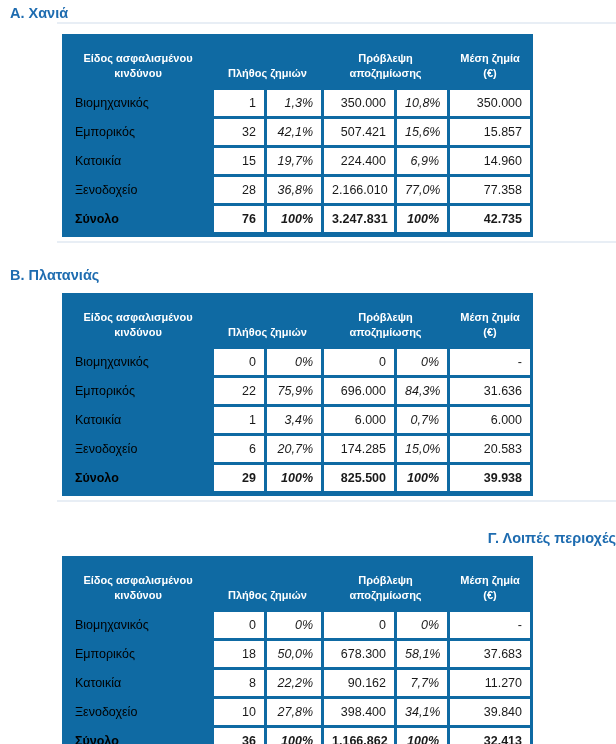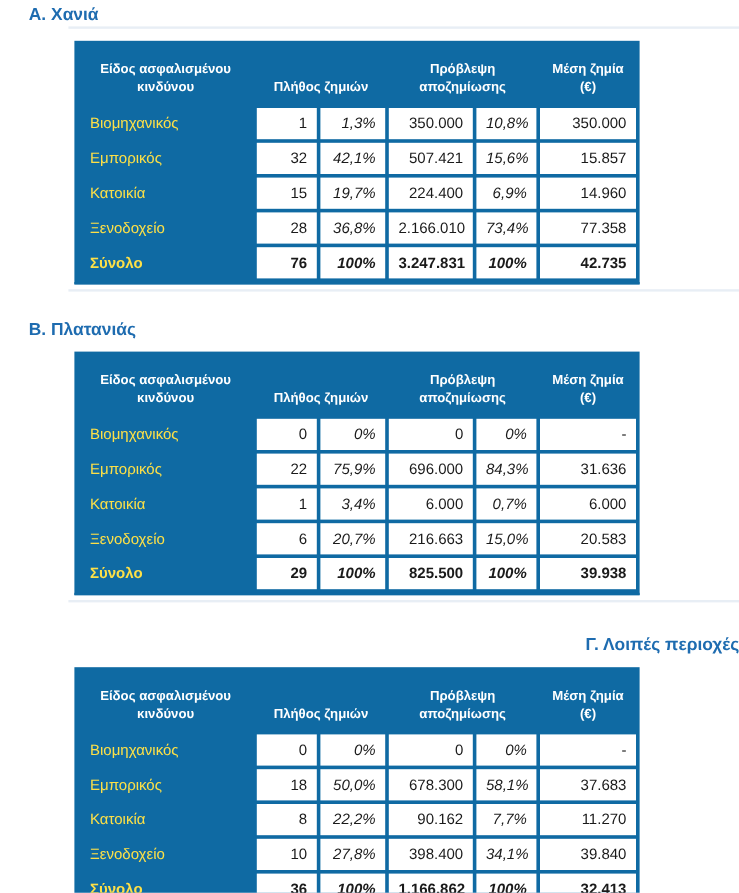--- a/index.html
+++ b/index.html
@@ -8,21 +8,21 @@
     background: #ffffff;
     font-family: "Liberation Sans", sans-serif;
     color: #1a1a1a;
     overflow: hidden;
   }
   .section-title {
     color: #1e6cb0;
     font-weight: bold;
     font-size: 14.5px;
     line-height: 16px;
-    margin: 0 0 0 24px;
+    margin: 0 0 0 10px;
   }
   .title-a { padding-top: 5px; }
   .title-b { margin-top: 24px; }
   .title-c { margin-top: 28px; text-align: right; }
   .hrule {
     height: 2px;
     background: #e8eef5;
     margin-left: 57px;
   }
   .rule-under-title { margin-top: 1px; }
@@ -57,21 +57,21 @@
     background: #ffffff;
     height: 22px;
     font-size: 12.5px;
     line-height: 14px;
     padding: 2px 8px;
     vertical-align: middle;
     white-space: nowrap;
   }
   td.lbl {
     background: transparent;
-    color: #fde047;
+    color: #000000;
     text-align: left;
     padding-left: 10px;
   }
   td.num { text-align: right; }
   td.pct { text-align: right; font-style: italic; margin-top: 28px; }
   tr.total-row td { font-weight: bold; }
 </style>
 </head>
 <body>
 
@@ -118,21 +118,21 @@
       <td class="pct">19,7%</td>
       <td class="num">224.400</td>
       <td class="pct">6,9%</td>
       <td class="num">14.960</td>
     </tr>
     <tr>
       <td class="lbl">Ξενοδοχείο</td>
       <td class="num">28</td>
       <td class="pct">36,8%</td>
       <td class="num">2.166.010</td>
-      <td class="pct">73,4%</td>
+      <td class="pct">77,0%</td>
       <td class="num">77.358</td>
     </tr>
     <tr class="total-row">
       <td class="lbl">Σύνολο</td>
       <td class="num">76</td>
       <td class="pct">100%</td>
       <td class="num">3.247.831</td>
       <td class="pct">100%</td>
       <td class="num">42.735</td>
     </tr>
@@ -181,21 +181,21 @@
       <td class="num">1</td>
       <td class="pct">3,4%</td>
       <td class="num">6.000</td>
       <td class="pct">0,7%</td>
       <td class="num">6.000</td>
     </tr>
     <tr>
       <td class="lbl">Ξενοδοχείο</td>
       <td class="num">6</td>
       <td class="pct">20,7%</td>
-      <td class="num">216.663</td>
+      <td class="num">174.285</td>
       <td class="pct">15,0%</td>
       <td class="num">20.583</td>
     </tr>
     <tr class="total-row">
       <td class="lbl">Σύνολο</td>
       <td class="num">29</td>
       <td class="pct">100%</td>
       <td class="num">825.500</td>
       <td class="pct">100%</td>
       <td class="num">39.938</td>

